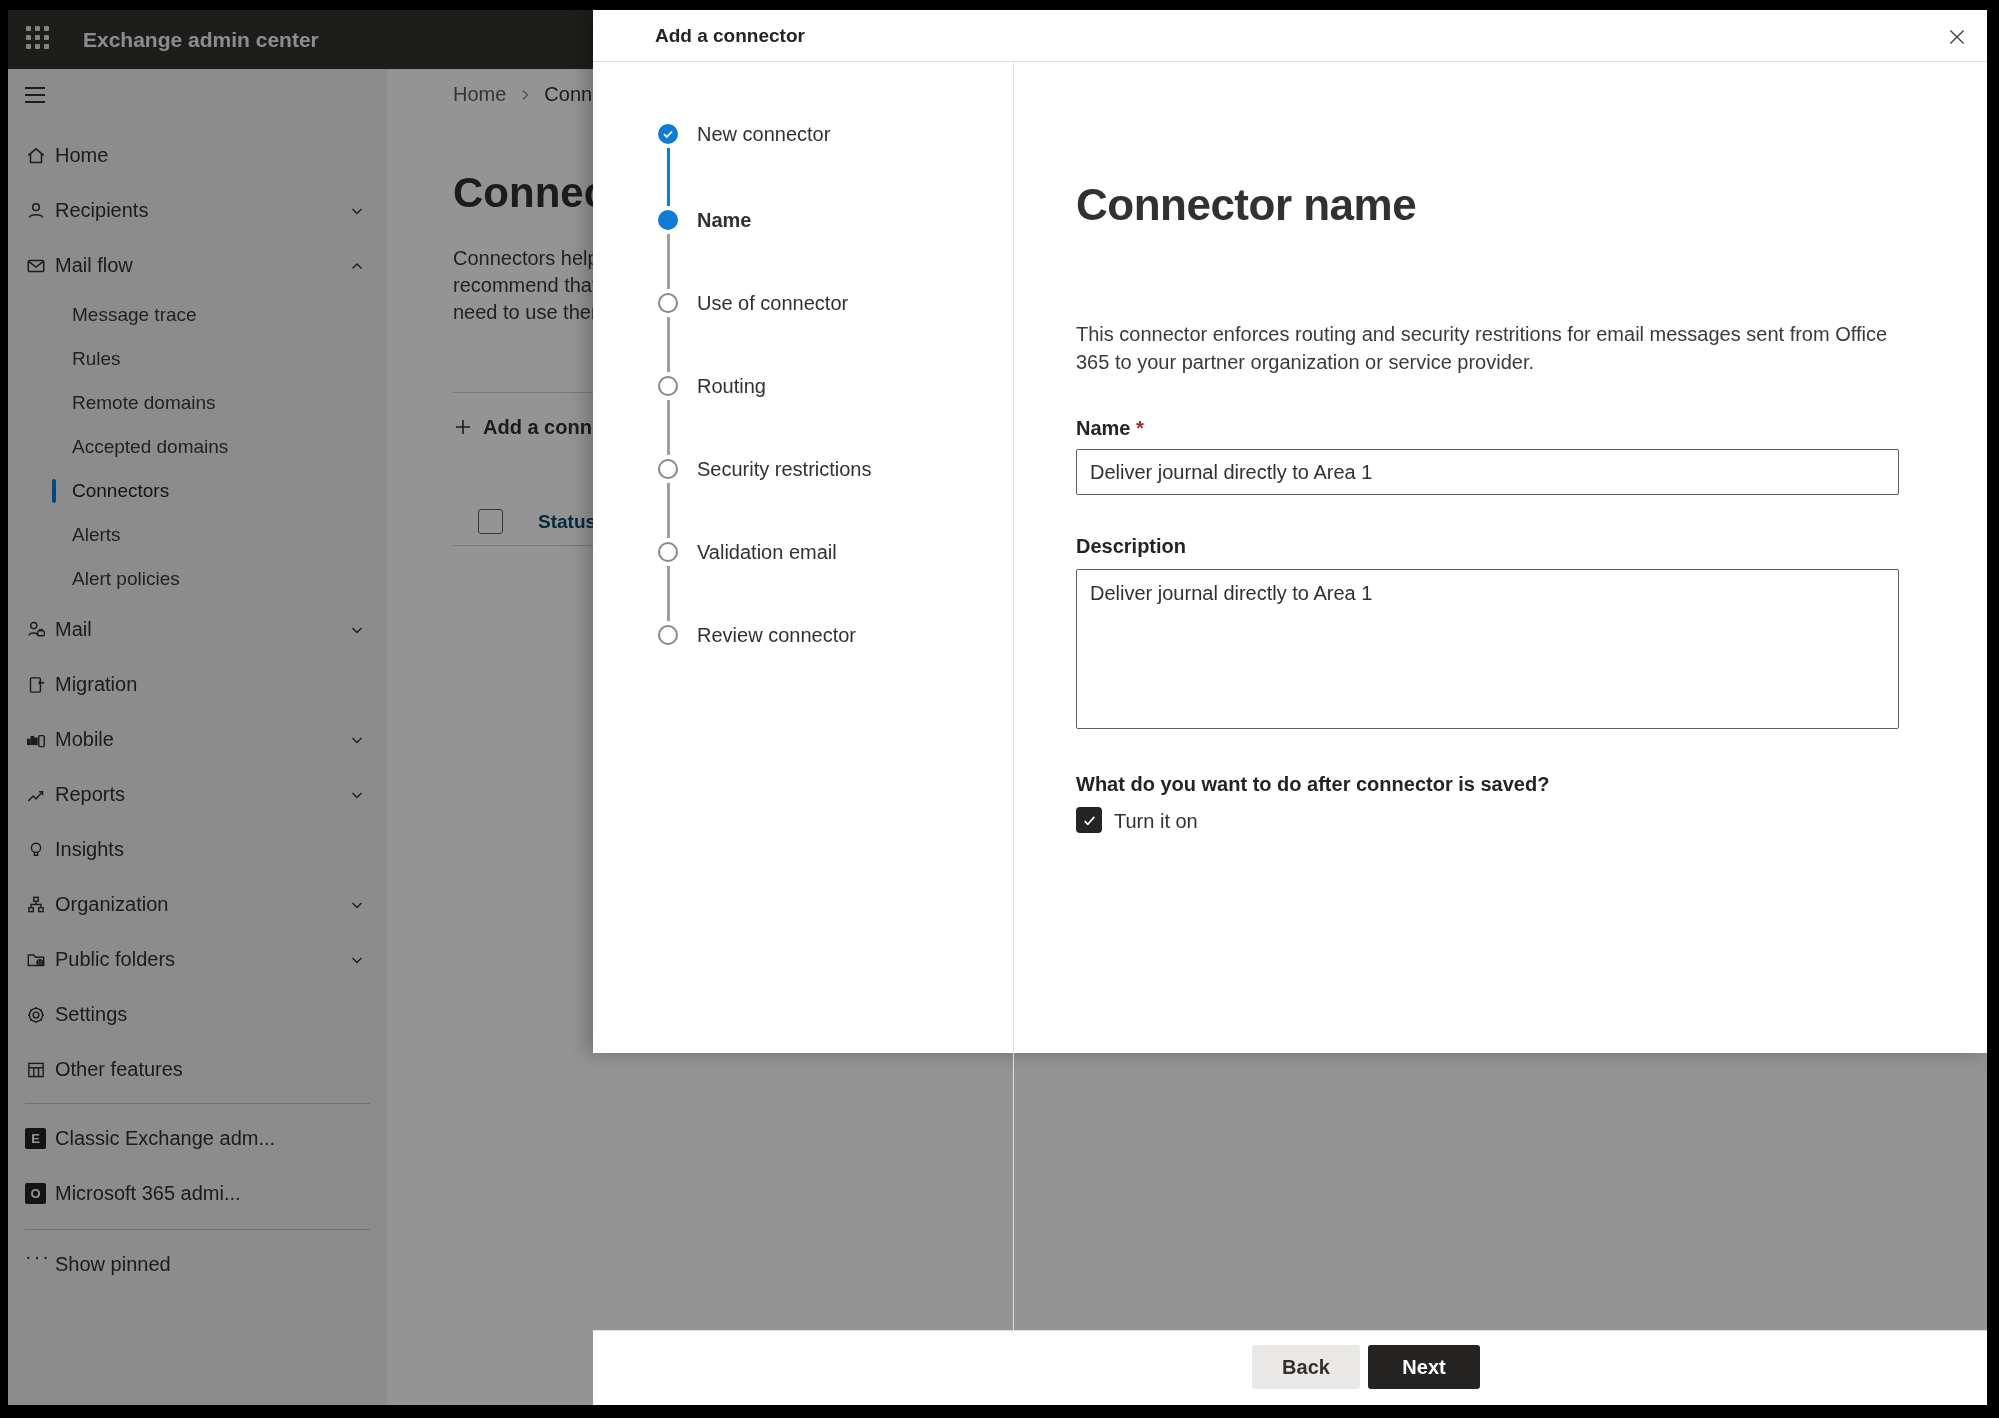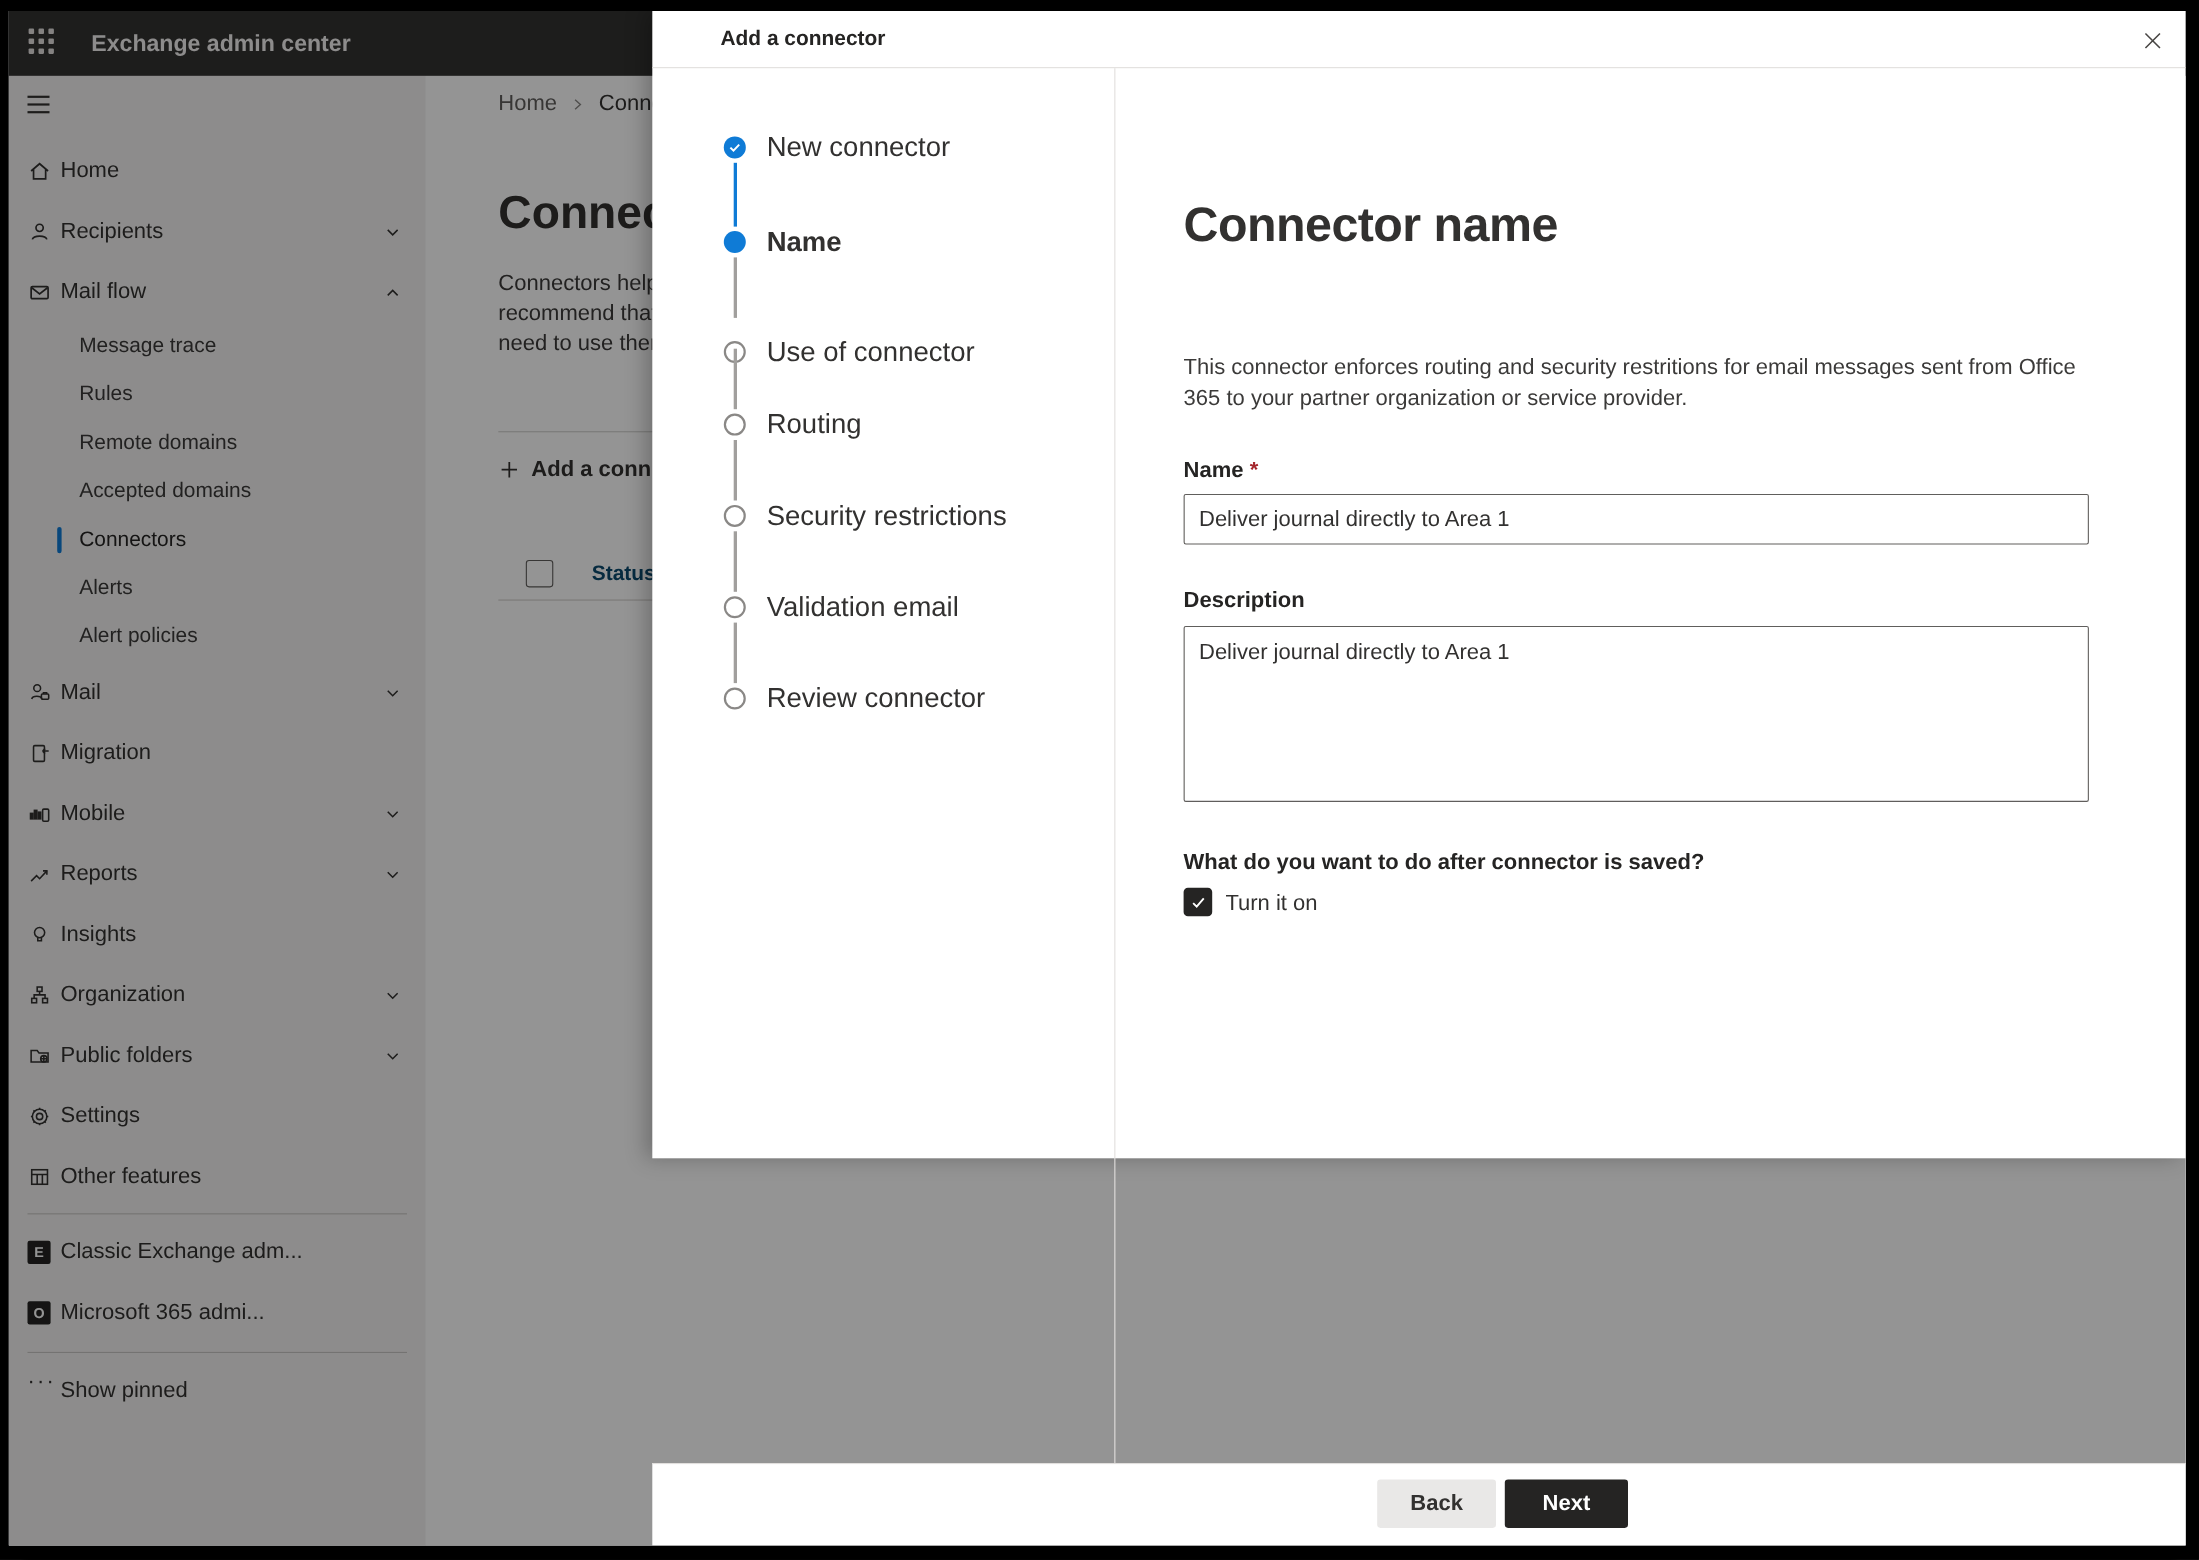--- a/index.html
+++ b/index.html
@@ -50,21 +50,21 @@
   .modal-header{position:absolute;left:0;top:0;width:100%;height:52px;border-bottom:1px solid #e1dfdd;}
   .modal-title{position:absolute;left:62px;top:0;line-height:52px;font-size:19px;font-weight:700;color:#252423;}
   .close-btn{position:absolute;left:1348px;top:11px;width:32px;height:32px;display:flex;align-items:center;justify-content:center;color:#484644;cursor:pointer;}
   .modal-body{position:absolute;left:0;top:52px;width:100%;height:1268px;}
   .step-col{position:absolute;left:0;top:0;width:421px;height:100%;border-right:1px solid #e1dfdd;}
   .step-item{position:absolute;left:0;width:100%;height:28px;display:flex;align-items:center;cursor:pointer;}
   .step-circle{position:absolute;left:65px;width:20px;height:20px;border-radius:50%;}
   .step-circle.completed{background:#0f7bd6;display:flex;align-items:center;justify-content:center;}
   .step-circle.current{background:#0f7bd6;}
   .step-circle.upcoming{background:#fff;border:2px solid #8a8886;}
-  .step-label{position:absolute;left:104px;font-size:25px;color:#323130;white-space:nowrap;text-align:right;}
+  .step-label{position:absolute;left:104px;font-size:20px;color:#323130;white-space:nowrap;text-align:right;}
   .step-label.current{font-weight:700;}
   .step-line{position:absolute;left:74px;width:3px;background:#a19f9d;}
   .step-line.blue{background:#0f7bd6;}
   .main-col{position:absolute;left:421px;top:0;width:973px;height:100%;}
   .content-heading{position:absolute;left:62px;top:118px;font-size:44px;font-weight:700;color:#323130;letter-spacing:-0.5px;}
   .content-desc{position:absolute;left:62px;top:258px;width:822px;font-size:20px;line-height:28px;color:#3b3a39;}
   .field-label{position:absolute;left:62px;font-size:20px;font-weight:700;color:#252423;}
   .req{color:#a4262c;font-weight:700;}
   .name-input{position:absolute;left:62px;top:387px;width:823px;height:46px;border:1px solid #605e5c;border-radius:2px;font-size:20px;color:#323130;padding:0 13px;outline:none;background:#fff;}
   .desc-area{position:absolute;left:62px;top:507px;width:823px;height:160px;border:1px solid #605e5c;border-radius:2px;font-size:20px;color:#323130;padding:12px 13px;outline:none;resize:none;background:#fff;}
@@ -351,21 +351,21 @@
                 </svg>
               </span>
             <span class="step-label">New connector</span>
           </div>
           <div class="step-line blue" style="top:86px;height:58px"></div>
           <div class="step-item" style="top:144px">
             <span class="step-circle current"></span>
             <span class="step-label current">Name</span>
           </div>
           <div class="step-line" style="top:172px;height:55px"></div>
-          <div class="step-item" style="top:244px">
+          <div class="step-item" style="top:227px">
             <span class="step-circle upcoming"></span>
             <span class="step-label">Use of connector</span>
           </div>
           <div class="step-line" style="top:255px;height:55px"></div>
           <div class="step-item" style="top:310px">
             <span class="step-circle upcoming"></span>
             <span class="step-label">Routing</span>
           </div>
           <div class="step-line" style="top:338px;height:55px"></div>
           <div class="step-item" style="top:393px">

